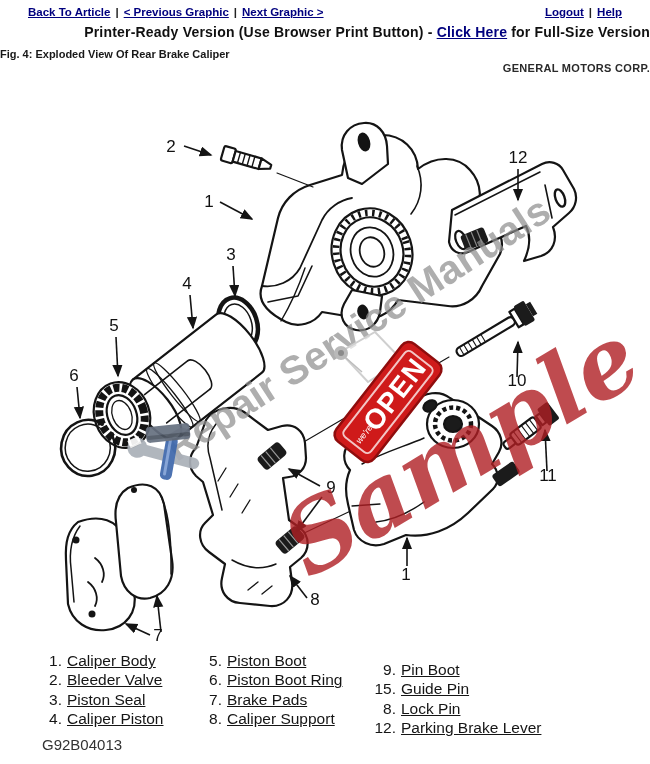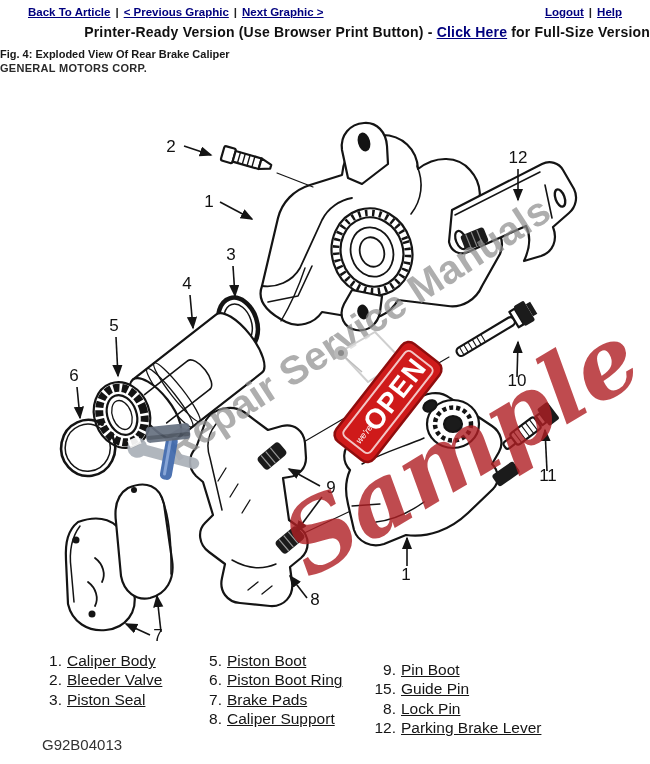--- a/index.html
+++ b/index.html
@@ -8,21 +8,21 @@
   
   .nav{position:absolute;top:6px;left:0;right:0;padding:0 28px;display:flex;
        justify-content:space-between;font-size:11.5px;font-weight:bold;color:#1a1a1a;}
   .nav a{color:#00007e;text-decoration:underline;cursor:pointer;}
   .sep{color:#222;margin:0 5px;font-weight:bold;}
   .title{position:absolute;top:24px;width:100%;text-align:right;font-size:14px;
          font-weight:bold;color:#101010;letter-spacing:.2px;}
   .title a{color:#00007e;text-decoration:underline;cursor:pointer;}
   .figcap{position:absolute;top:48px;width:100%;text-align:left;font-size:11px;
           font-weight:bold;color:#181818;}
-  .company{position:absolute;top:62px;width:100%;text-align:left;font-size:11px;
+  .company{position:absolute;top:62px;width:100%;text-align:right;font-size:11px;
            font-weight:bold;color:#2a2a2a;letter-spacing:.3px;}
   
   #diagram{position:absolute;top:90px;left:0;}
   
   .legend{position:absolute;top:651px;left:0;width:650px;font-size:15.5px;color:#151515;}
   .lcol{position:absolute;top:0;white-space:nowrap;}
   .lcol.c1{left:40px;} .lcol.c2{left:200px;} .lcol.c3{left:368px;margin-top:9px;}
   .lrow{line-height:19.4px;text-decoration:underline;}
   .lnum{display:inline-block;text-align:right;margin-right:5px;}
   .c1 .lnum,.c2 .lnum{width:22px;} .c3 .lnum{width:28px;}
@@ -274,20 +274,21 @@
         <text x="-40" y="4" text-anchor="middle" font-family="Liberation Sans, sans-serif" font-size="9" font-style="italic" fill="#ffffff">we're</text>
       </g>
     </g>
   </svg>
 
   <div class="legend">
     <div class="lcol c1">
       <div class="lrow"><span class="lnum">1.</span><span>Caliper Body</span></div>
       <div class="lrow"><span class="lnum">2.</span><span>Bleeder Valve</span></div>
       <div class="lrow"><span class="lnum">3.</span><span>Piston Seal</span></div>
+      <div class="lrow"><span class="lnum">4.</span><span>Caliper Piston</span></div>
     </div>
     <div class="lcol c2">
       <div class="lrow"><span class="lnum">5.</span><span>Piston Boot</span></div>
       <div class="lrow"><span class="lnum">6.</span><span>Piston Boot Ring</span></div>
       <div class="lrow"><span class="lnum">7.</span><span>Brake Pads</span></div>
       <div class="lrow"><span class="lnum">8.</span><span>Caliper Support</span></div>
     </div>
     <div class="lcol c3">
       <div class="lrow"><span class="lnum">9.</span><span>Pin Boot</span></div>
       <div class="lrow"><span class="lnum">15.</span><span>Guide Pin</span></div>

